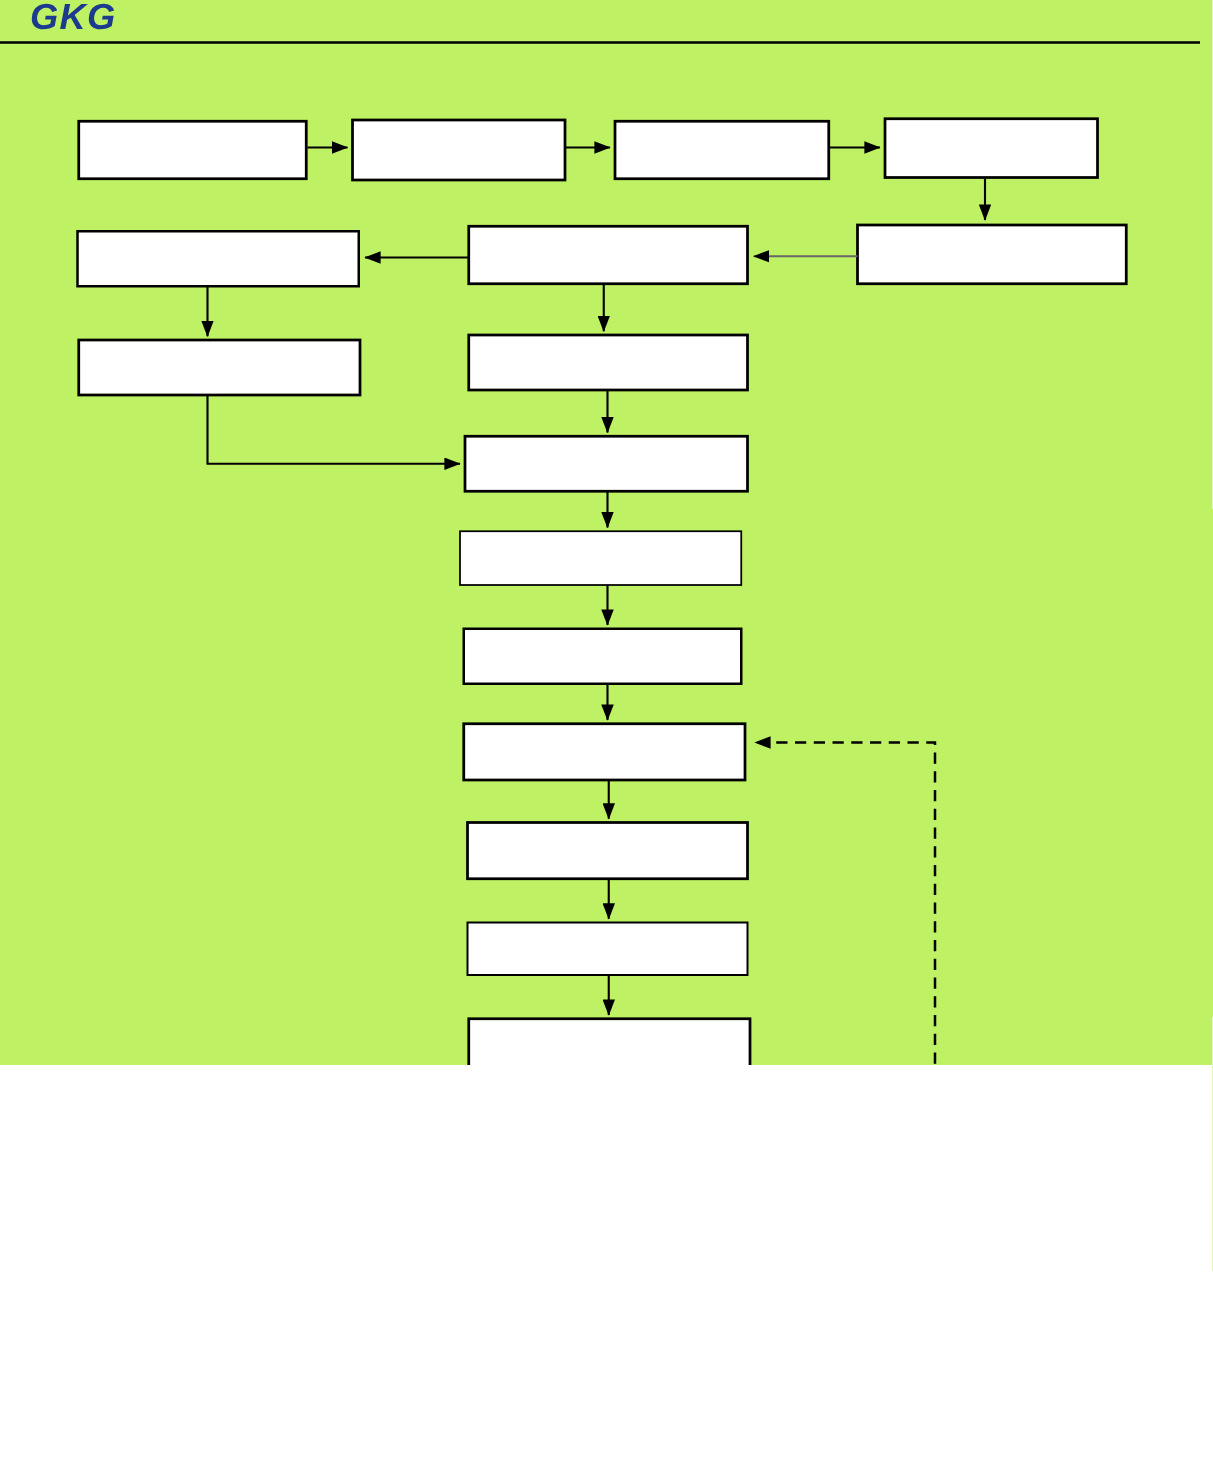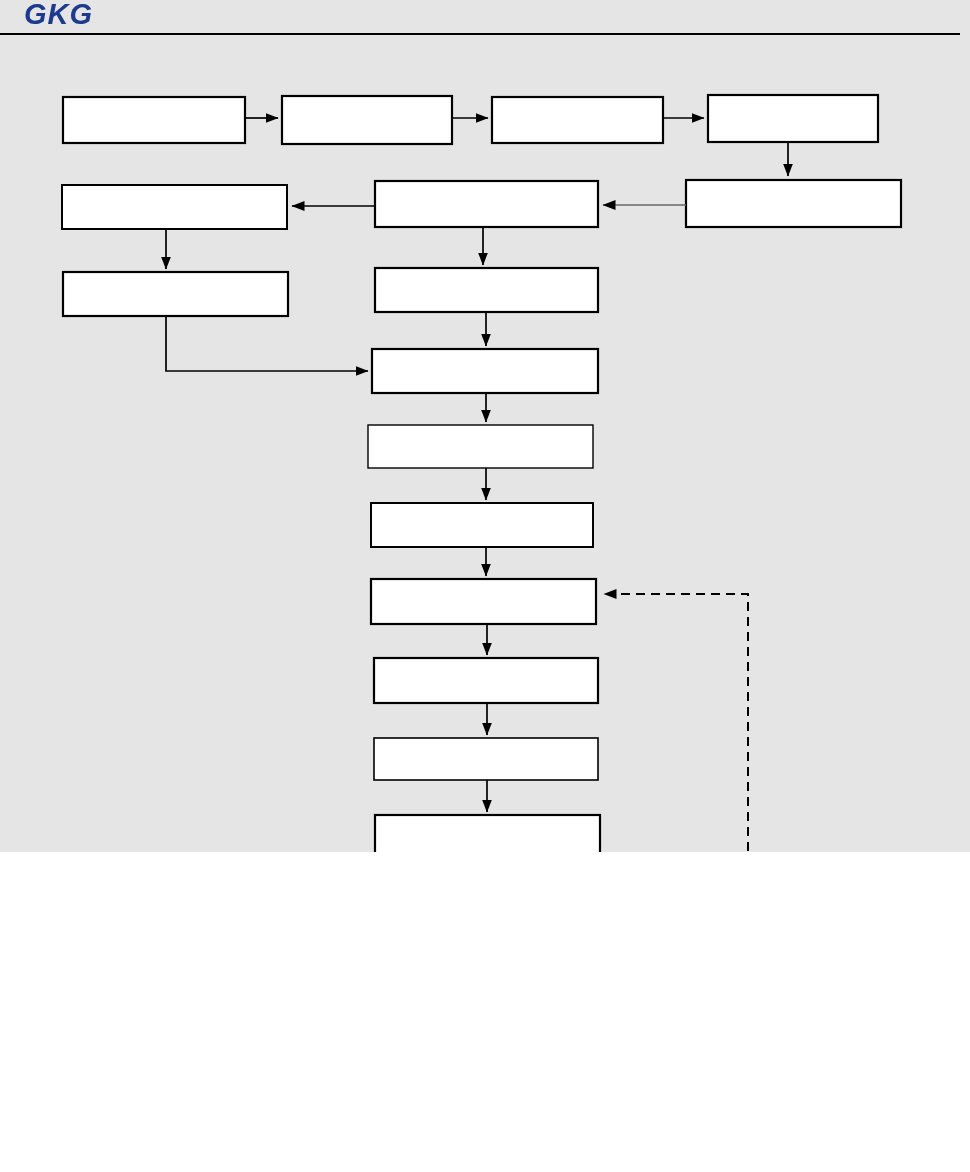--- a/index.html
+++ b/index.html
@@ -1,20 +1,20 @@
 <!DOCTYPE html>
 <html><head>
 <meta charset="utf-8">
 <style>
   html, body { margin: 0; padding: 0; background: #ffffff; }
   .page {
     position: relative;
     width: 970px;
     height: 852px;
-    background: #e5e5e5;
+    background: #bef264;
     font-family: "Liberation Sans", sans-serif;
     overflow: hidden;
   }
   .logo {
     position: absolute;
     left: 24px;
     top: -2px;
     font-family: "Liberation Sans", sans-serif;
     font-weight: bold;
     font-style: italic;

